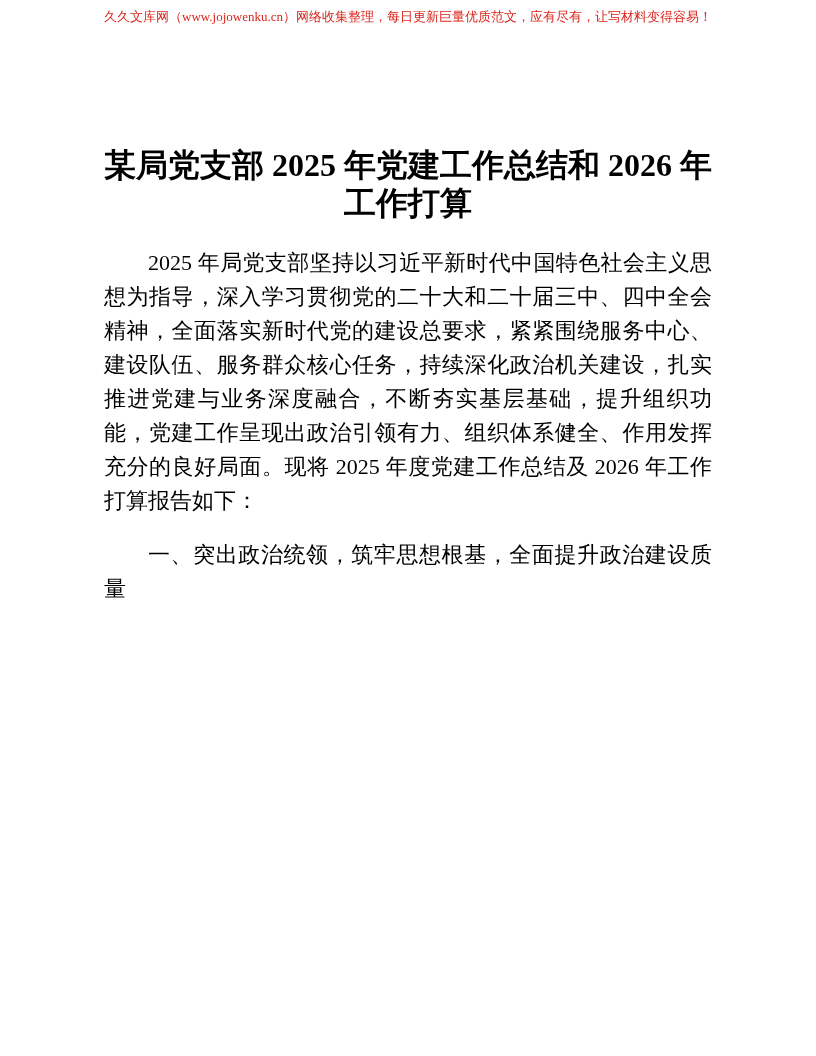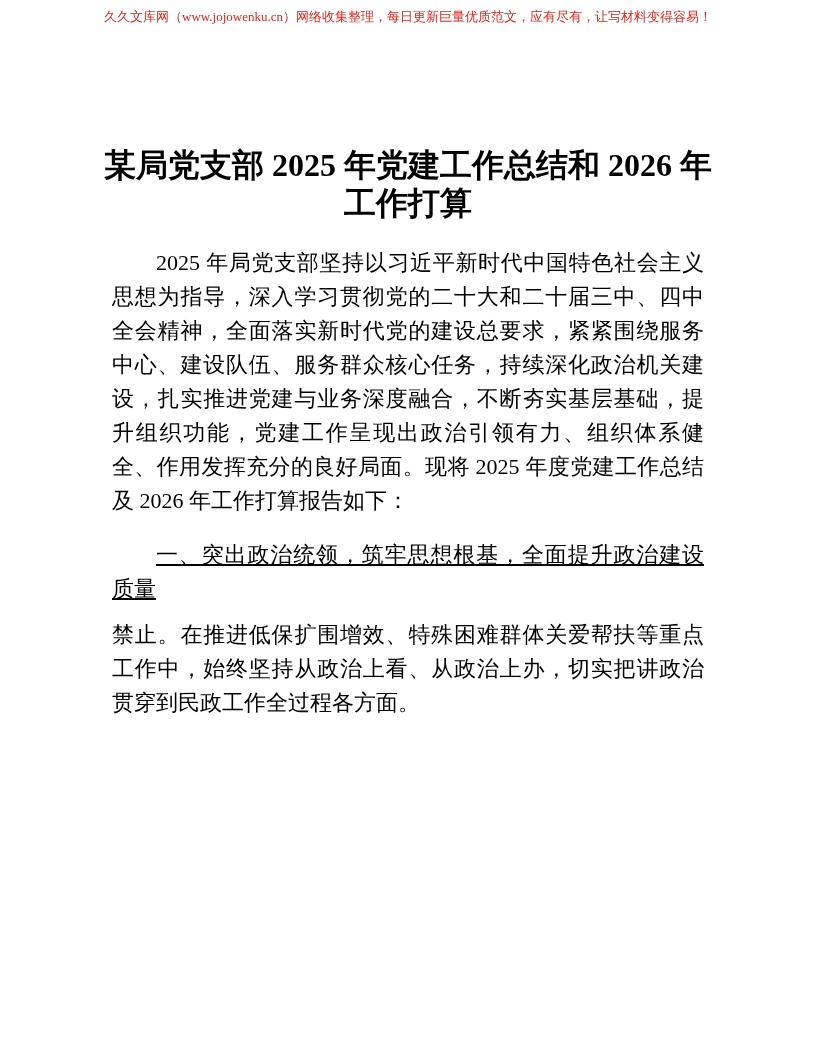--- a/index.html
+++ b/index.html
@@ -30,35 +30,34 @@
     white-space: nowrap;
   }
   .doc-title {
     margin: 146px 0 0 0;
     font-size: 32px;
     line-height: 38px;
     font-weight: bold;
     text-align: center;
   }
   .body-para {
-    margin: 8px;
+    margin: 0;
     font-size: 22px;
     line-height: 34px;
     text-align: justify;
     text-justify: inter-ideograph;
   }
   .indent2 {
     text-indent: 44px;
   }
   .intro-para {
     margin-top: 24px;
   }
   .section-heading {
     margin-top: 20px;
-    text-decoration: underline;
   }
   .section-para-1 {
     margin-top: 30px;
   }
   .section-para-2 {
     margin-top: 12px;
   }
   .page-footer {
     position: absolute;
     top: 984px;
@@ -78,17 +77,16 @@
     <span style="color: rgb(217, 38, 28);">久久文库网（www.jojowenku.cn）网络收集整理，每日更新巨量优质范文，应有尽有，让写材料变得容易！</span>
   </div>
 
   <h1 class="doc-title">某局党支部 2025 年党建工作总结和 2026 年工作打算</h1>
 
   <p class="body-para indent2 intro-para">2025 年局党支部坚持以习近平新时代中国特色社会主义思想为指导，深入学习贯彻党的二十大和二十届三中、四中全会精神，全面落实新时代党的建设总要求，紧紧围绕服务中心、建设队伍、服务群众核心任务，持续深化政治机关建设，扎实推进党建与业务深度融合，不断夯实基层基础，提升组织功能，党建工作呈现出政治引领有力、组织体系健全、作用发挥充分的良好局面。现将 2025 年度党建工作总结及 2026 年工作打算报告如下：</p>
 
   <p class="body-para indent2 section-heading">一、突出政治统领，筑牢思想根基，全面提升政治建设质量</p>
 
 
-  <p class="body-para section-para-2">禁止。在推进低保扩围增效、特殊困难群体关爱帮扶等重点工作中，始终坚持从政治上看、从政治上办，切实把讲政治贯穿到民政工作全过程各方面。</p>
 
   <div class="page-footer">1</div>
 
 </div>
 
 </body></html>

